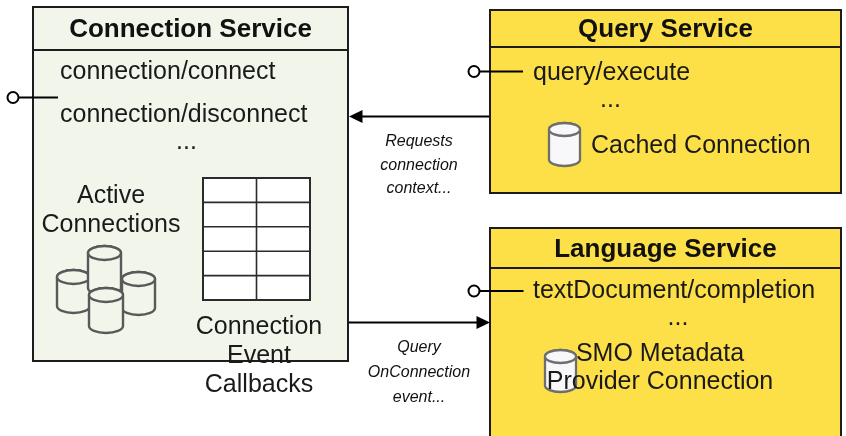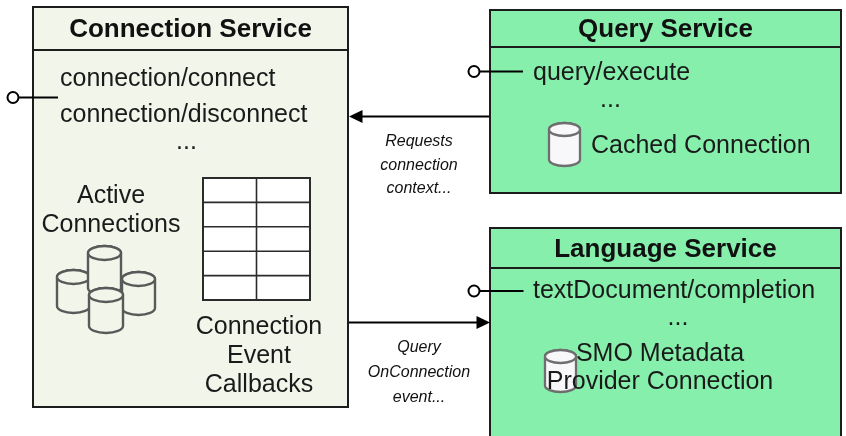--- a/index.html
+++ b/index.html
@@ -7,42 +7,42 @@
     position:relative;width:846px;height:436px;background:#ffffff;
     font-family:"Liberation Sans",sans-serif;color:#1a1a1a;overflow:hidden;
   }
   .box{position:absolute;box-sizing:border-box;border:2.5px solid #1c1c1c;}
   .box-header{
     box-sizing:border-box;display:flex;align-items:center;justify-content:center;
     border-bottom:2.5px solid #1c1c1c;font-weight:bold;font-size:26px;color:#111;
     white-space:nowrap;
   }
   .conn-fill{background:#f2f5ea;}
-  .svc-fill{background:#86efac;}
+  .svc-fill{background:#fde047;}
   .txt{position:absolute;font-size:25px;line-height:27px;white-space:pre;color:#1a1a1a;z-index:3;}
   .tcenter{text-align:center;}
   .ital{
     position:absolute;font-style:italic;font-size:16px;text-align:center;
     color:#111;white-space:pre;z-index:3;
   }
   .overlay{position:absolute;left:0;top:0;width:846px;height:436px;z-index:2;}
   .line{stroke:#000;stroke-width:2.2;fill:none;}
   .head{fill:#000;stroke:none;}
   .lolli{stroke:#000;stroke-width:2;fill:#ffffff;}
   .cyl-dark{stroke:#595959;stroke-width:2.4;fill:#f2f5ea;}
   .cyl-light{stroke:#6e6e6e;stroke-width:2.3;fill:#f8f8fa;}
   .grid-outer{fill:#ffffff;stroke:#2b2b2b;stroke-width:2;}
   .grid-line{stroke:#2b2b2b;stroke-width:1.6;fill:none;}
 </style>
 </head>
 <body>
 
 <div class="canvas">
 
-  <div class="box conn-fill" style="left:32px;top:6px;width:317px;height:402px;">
+  <div class="box conn-fill" style="left:32px;top:6px;width:317px;height:356px;">
     <div class="box-header" style="height:43px;">Connection Service</div>
   </div>
 
   <div class="box svc-fill" style="left:489px;top:9px;width:353px;height:185px;">
     <div class="box-header" style="height:37px;">Query Service</div>
   </div>
 
   <div class="box svc-fill" style="left:489px;top:227px;width:353px;height:228px;">
     <div class="box-header" style="height:40px;">Language Service</div>
   </div>
@@ -98,21 +98,21 @@
       <path class="cyl-light" d="M 549,129.5 L 549,159.5 A 15.5 6.5 0 0 0 580,159.5 L 580,129.5 A 15.5 6.5 0 0 0 549,129.5 Z"></path>
       <ellipse class="cyl-light" cx="564.5" cy="129.5" rx="15.5" ry="6.5"></ellipse>
     </g>
 
     <g>
       <path class="cyl-light" d="M 545,356.5 L 545,385.5 A 15.5 6.5 0 0 0 576,385.5 L 576,356.5 A 15.5 6.5 0 0 0 545,356.5 Z"></path>
       <ellipse class="cyl-light" cx="560.5" cy="356.5" rx="15.5" ry="6.5"></ellipse>
     </g>
   </svg>
 
-  <div class="txt" style="left:60px;top:64px;">connection/connect</div>
+  <div class="txt" style="left:60px;top:57px;">connection/connect</div>
   <div class="txt" style="left:60px;top:100px;">connection/disconnect</div>
   <div class="txt tcenter" style="left:60px;top:127px;width:253px;">...</div>
 
   <div class="txt tcenter" style="left:26px;top:180px;width:170px;line-height:29px;"><span>Active</span><br><span>Connections</span></div>
 
   <div class="txt tcenter" style="left:182px;top:311px;width:154px;line-height:29px;"><span>Connection</span><br><span>Event</span><br><span>Callbacks</span></div>
 
   <div class="txt" style="left:533px;top:58px;">query/execute</div>
   <div class="txt tcenter" style="left:533px;top:85px;width:155px;">...</div>
   <div class="txt" style="left:591px;top:131px;">Cached Connection</div>

